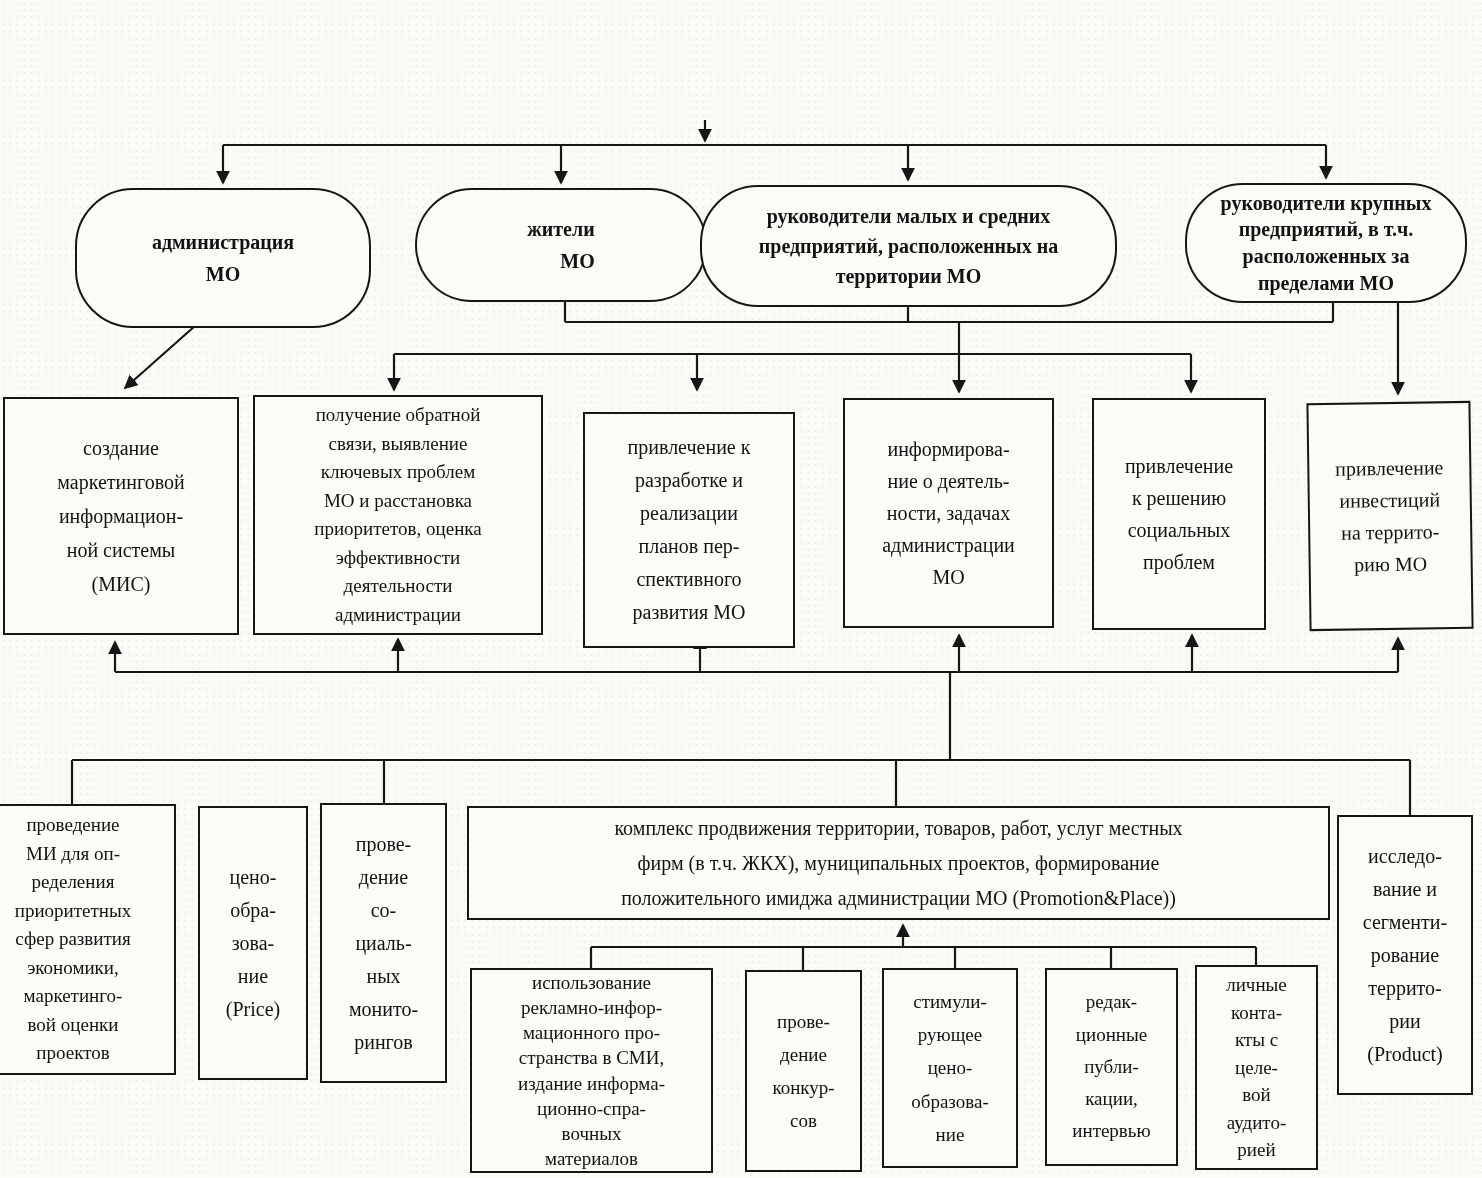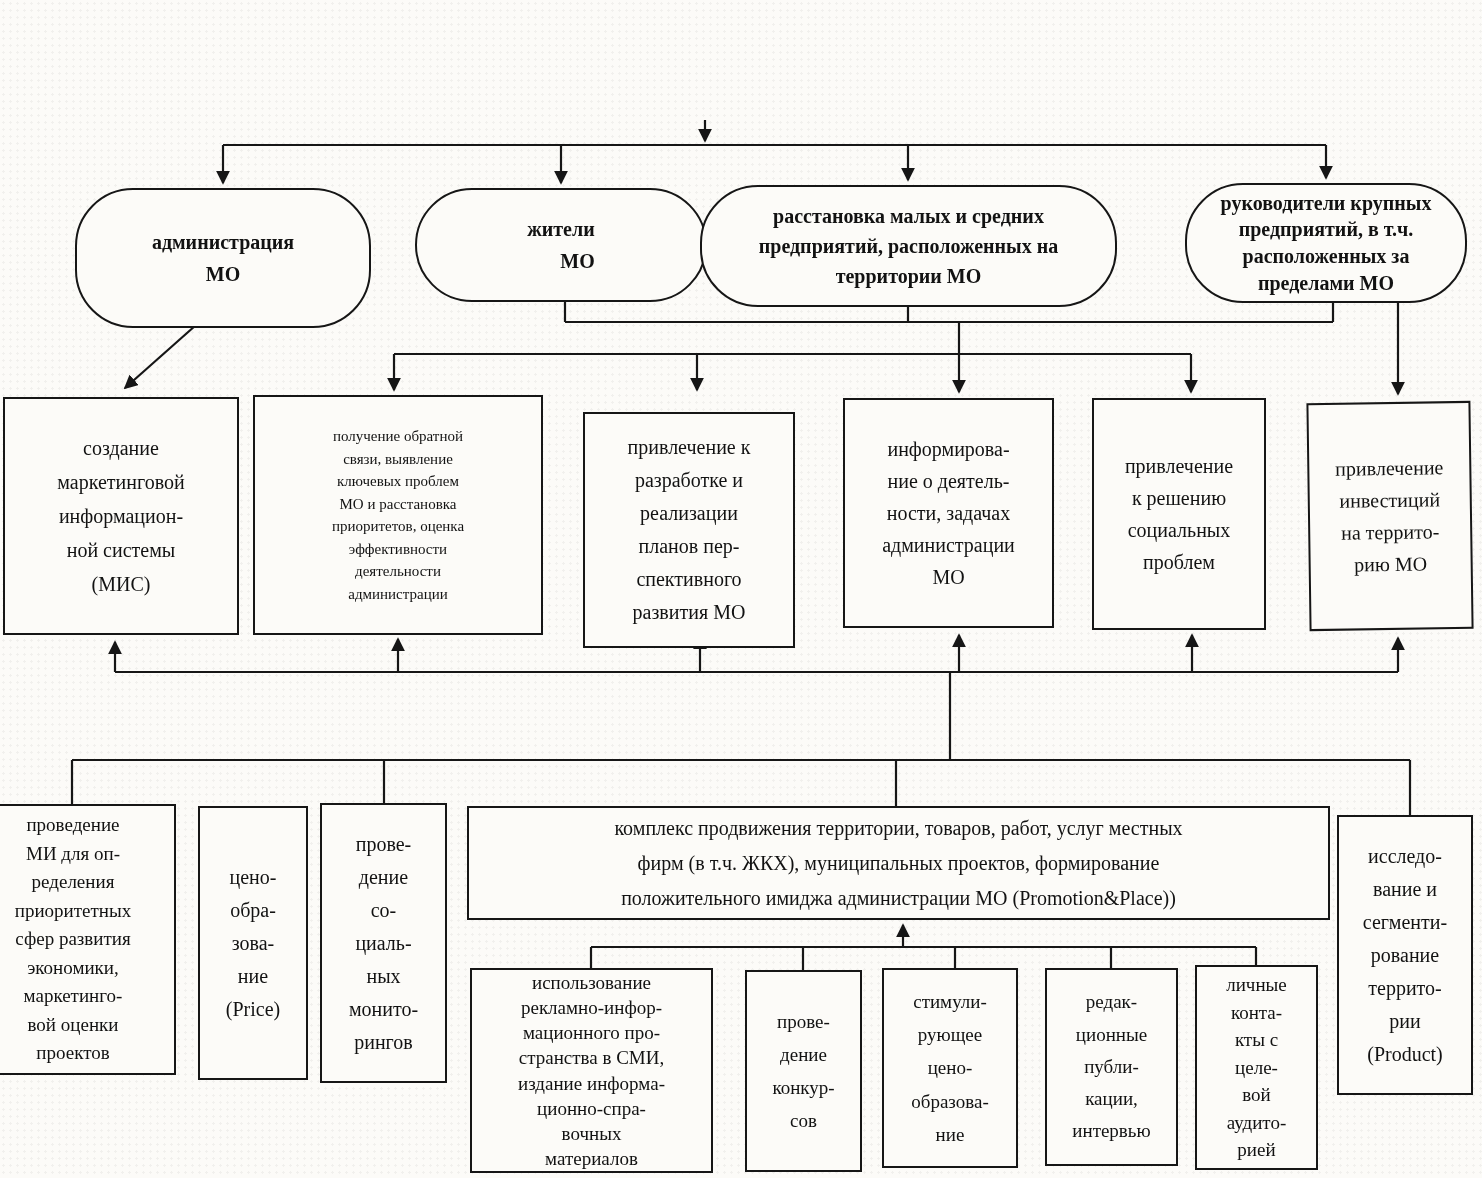--- a/index.html
+++ b/index.html
@@ -73,34 +73,34 @@
       <path d="M591,947 L1256,947 M591,947 L591,970 M803,947 L803,972 M955,947 L955,970 M1111,947 L1111,970 M1256,947 L1256,967"></path>
       <line x1="903" y1="947" x2="903" y2="925" marker-end="url(#arw)"></line>
     </g>
   </svg>
 
 
   <div class="node stadium" style="left:75px;top:188px;width:296px;height:140px;">администрация
 МО</div>
   <div class="node stadium" style="left:415px;top:188px;width:292px;height:114px;text-align:right;">жители
 МО</div>
-  <div class="node stadium" style="left:700px;top:185px;width:417px;height:122px;line-height:1.5;">расстановка малых и средних
+  <div class="node stadium" style="left:700px;top:185px;width:417px;height:122px;line-height:1.5;">руководители малых и средних
 предприятий, расположенных на
 территории МО</div>
   <div class="node stadium" style="left:1185px;top:183px;width:282px;height:120px;line-height:1.33;">руководители крупных
 предприятий, в т.ч.
 расположенных за
 пределами МО</div>
 
   <div class="node" style="left:3px;top:397px;width:236px;height:238px;line-height:1.7;">создание
 маркетинговой
 информацион-
 ной системы
 (МИС)</div>
-  <div class="node" style="left:253px;top:395px;width:290px;height:240px;font-size:15px;line-height:1.5;">получение обратной
+  <div class="node" style="left:253px;top:395px;width:290px;height:240px;font-size:19px;line-height:1.5;">получение обратной
 связи, выявление
 ключевых проблем
 МО и  расстановка
 приоритетов, оценка
 эффективности
 деятельности
 администрации</div>
   <div class="node" style="left:583px;top:412px;width:212px;height:236px;line-height:1.65;text-align:center;">привлечение к
 разработке и
 реализации

